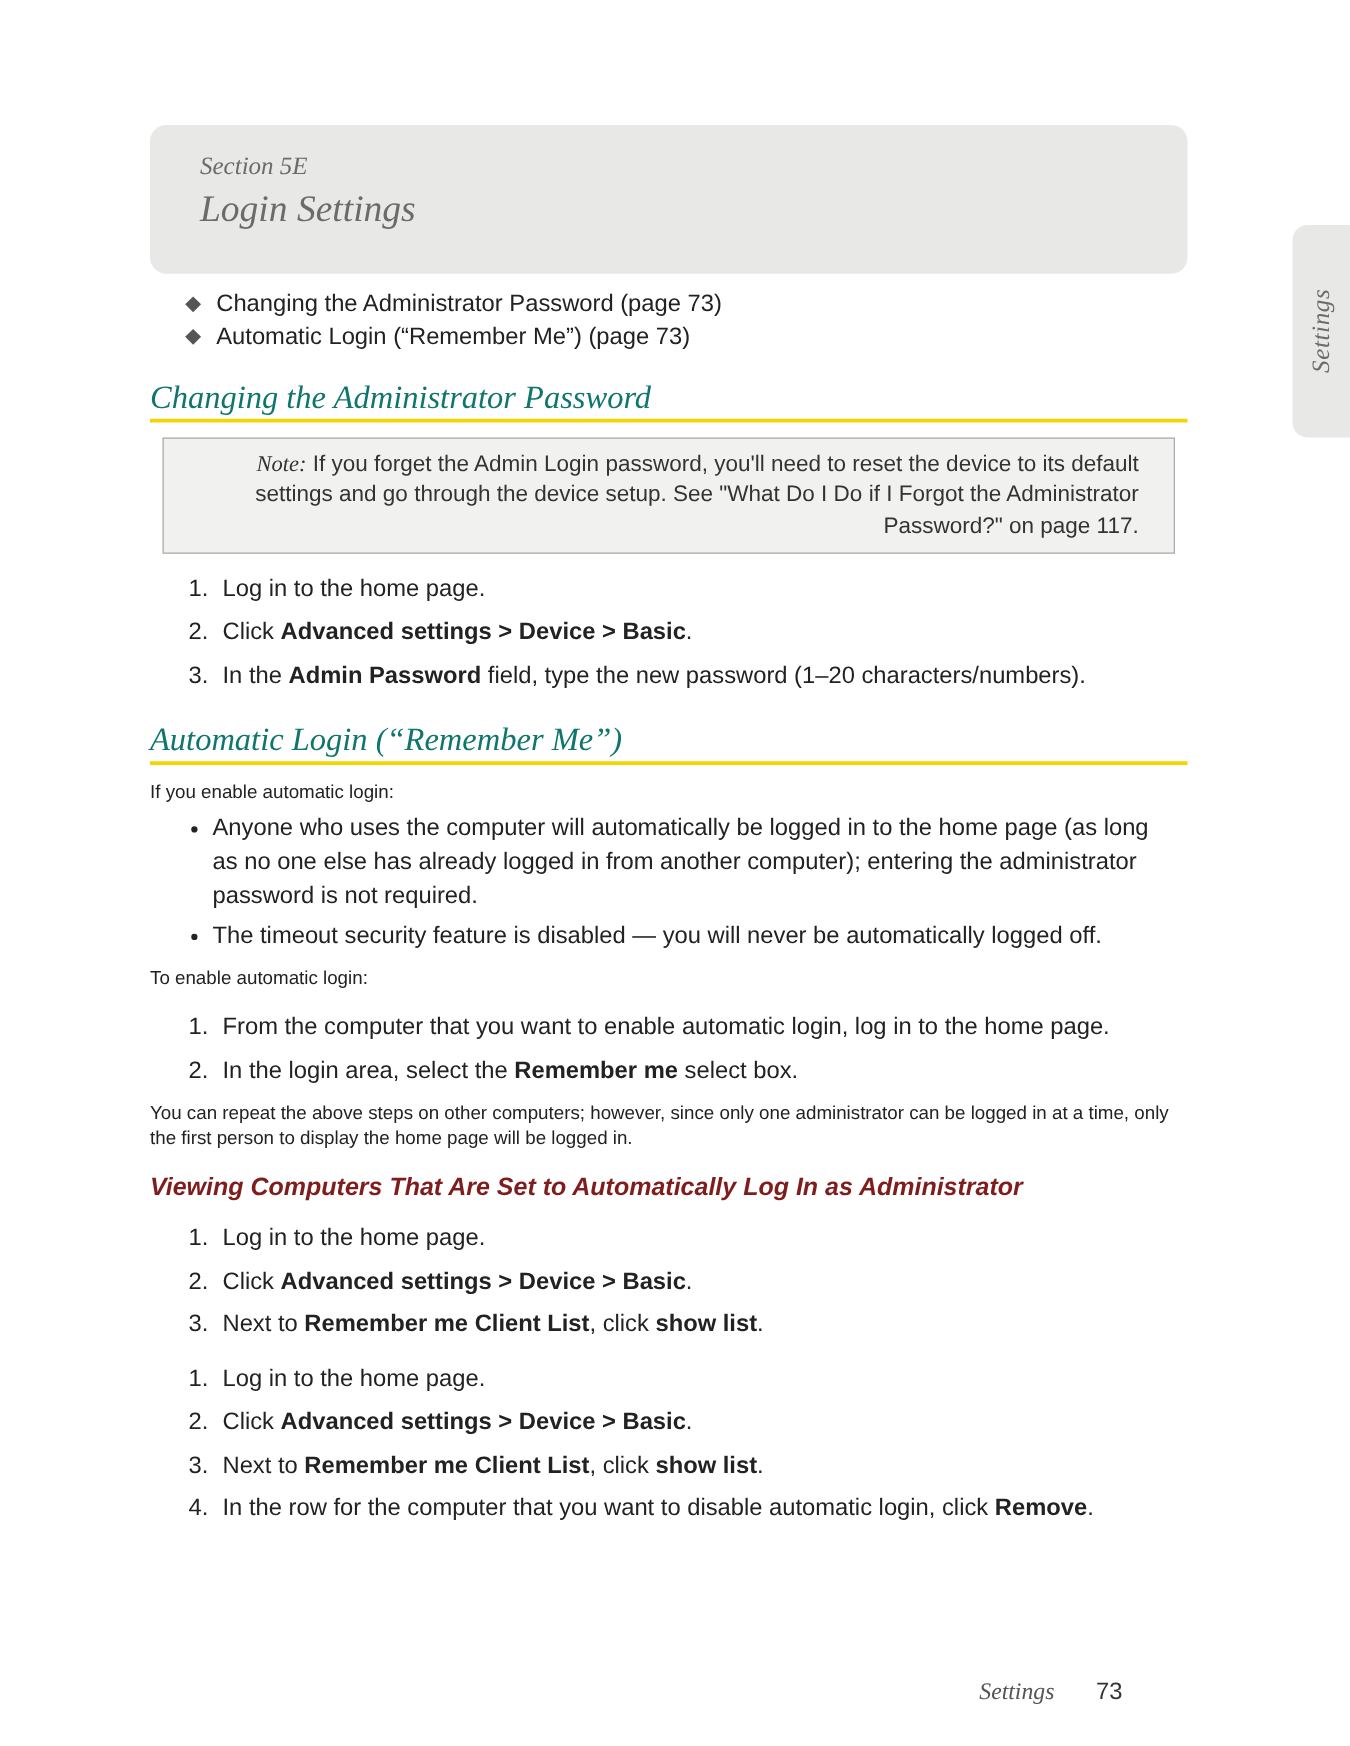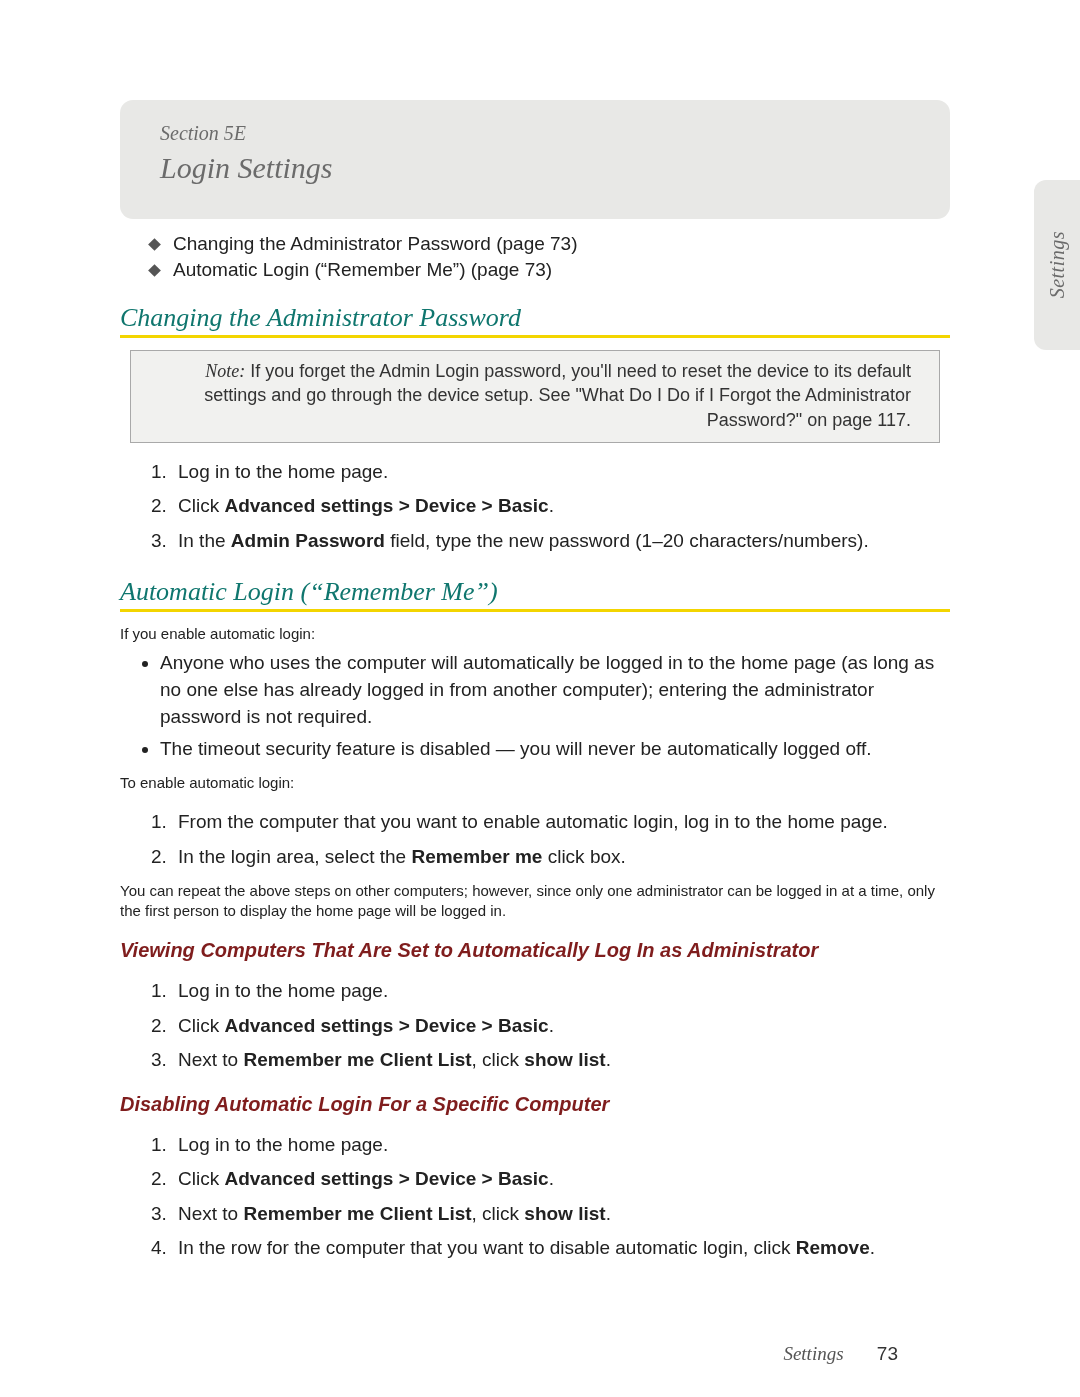--- a/index.html
+++ b/index.html
@@ -113,21 +113,21 @@
     font-size: 19px;
     line-height: 1.55;
   }
   ol.steps li { padding-left: 6px; margin: 5px 0; }
   ul.bullets {
     margin: 6px 0 10px 0;
     padding-left: 40px;
     font-size: 19px;
     line-height: 1.4;
   }
-  ul.bullets li { margin: 6px 0; }
+  ul.bullets li { margin: 6px 10px; }
   .para {
     font-size: 15px;
     line-height: 1.35;
     margin: 10px 0 4px 0;
   }
   .h2 {
     font-family: Liberation Sans, sans-serif;
     font-style: italic;
     font-weight: bold;
     color: #7f1d1d;
@@ -200,38 +200,37 @@
     <div class="para">If you enable automatic login:</div>
     <ul class="bullets">
       <li>Anyone who uses the computer will automatically be logged in to the home page (as long as no one else has already logged in from another computer); entering the administrator password is not required.</li>
       <li>The timeout security feature is disabled — you will never be automatically logged off.</li>
     </ul>
 
     <div class="para">To enable automatic login:</div>
     <ol class="steps">
       <li>From the computer that you want to enable automatic login, log in to the home page.</li>
       <li>
-        <span>In the login area, select the </span><strong>Remember me</strong><span> click box.</span>
+        <span>In the login area, select the </span><strong>Remember me</strong><span> select box.</span>
       </li>
     </ol>
 
     <div class="para">You can repeat the above steps on other computers; however, since only one administrator can be logged in at a time, only the first person to display the home page will be logged in.</div>
 
     <div class="h2">Viewing Computers That Are Set to Automatically Log In as Administrator</div>
     <ol class="steps">
       <li>Log in to the home page.</li>
       <li>
         <span>Click </span><strong>Advanced settings</strong><span class="gt"> &gt; </span><strong>Device</strong><span class="gt"> &gt; </span><strong>Basic</strong><span>.</span>
       </li>
       <li>
         <span>Next to </span><strong>Remember me Client List</strong><span>, click </span><strong>show list</strong><span>.</span>
       </li>
     </ol>
 
-    <div class="h2">Disabling Automatic Login For a Specific Computer</div>
     <ol class="steps">
       <li>Log in to the home page.</li>
       <li>
         <span>Click </span><strong>Advanced settings</strong><span class="gt"> &gt; </span><strong>Device</strong><span class="gt"> &gt; </span><strong>Basic</strong><span>.</span>
       </li>
       <li>
         <span>Next to </span><strong>Remember me Client List</strong><span>, click </span><strong>show list</strong><span>.</span>
       </li>
       <li>
         <span>In the row for the computer that you want to disable automatic login, click </span><strong>Remove</strong><span>.</span>

